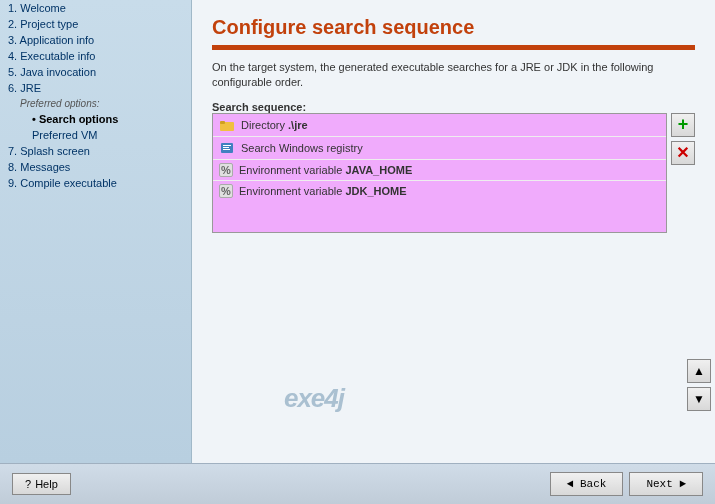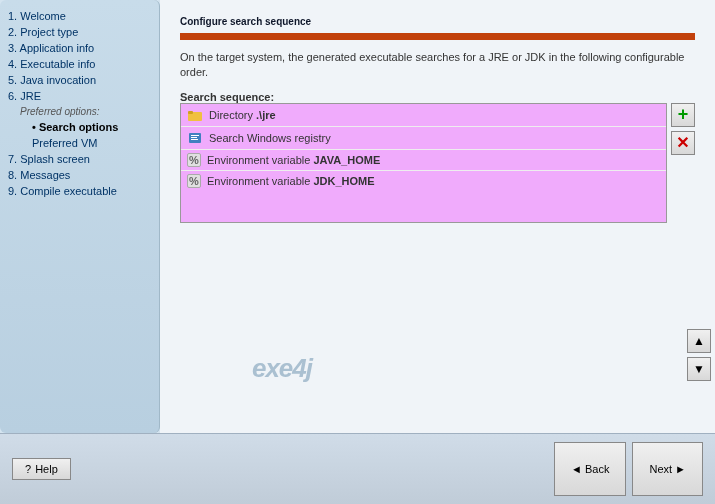--- a/index.html
+++ b/index.html
@@ -13,27 +13,26 @@
       display: flex;
       flex-direction: column;
     }
     .main-container {
       display: flex;
       flex: 1;
       overflow: hidden;
     }
     
     .sidebar {
-      width: 160px;
+      width: 192px;
       background: linear-gradient(to bottom, #c8dcea, #b8cfe0);
-      padding: 8px 0;
+      padding: 0 0;
       overflow-y: auto;
       flex-shrink: 0;
       border-right: 1px solid #a0b8c8;
-      border-radius: 6px;
     }
     .sidebar-item {
       padding: 2px 8px;
       color: #003366;
       cursor: pointer;
       font-size: 11px;
     }
     .sidebar-item.active {
       font-weight: bold;
       color: #000;
@@ -54,25 +53,25 @@
       display: flex;
       flex-direction: column;
       overflow: hidden;
     }
     .content-inner {
       flex: 1;
       padding: 16px 20px;
       overflow-y: auto;
     }
     .page-title {
-      font-size: 10px;
-      font-weight: bold;
-      color: #0f172a;
+      font-size: 20px;
+      font-weight: bold;
+      color: #c2410c;
       margin-bottom: 10px;
-      border-bottom: 7px solid #c2410c;
+      border-bottom: 5px solid #c2410c;
       padding-bottom: 6px;
     }
     .description {
       font-size: 11px;
       color: #333;
       margin-bottom: 10px;
       line-height: 1.4;
     }
     .sequence-label {
       font-size: 11px;
@@ -160,28 +159,29 @@
     
     .bottom-bar {
       background: linear-gradient(to bottom, #d0dce8, #c0ccd8);
       border-top: 1px solid #a0b0c0;
       padding: 8px 12px;
       display: flex;
       align-items: center;
       justify-content: space-between;
     }
     .nav-btn {
-      padding: 20px 16px;
+      padding: 5px 16px;
       border: 1px solid #888;
       background: linear-gradient(to bottom, #f0f0f0, #d8d8d8);
       cursor: pointer;
       font-size: 11px;
       display: flex;
       align-items: center;
       gap: 4px;
+      font-family: Liberation Mono, monospace;
     }
     .nav-group {
       display: flex;
       gap: 6px;
     }
     .help-btn {
       padding: 4px 12px;
       border: 1px solid #888;
       background: linear-gradient(to bottom, #f0f0f0, #d8d8d8);
       cursor: pointer;

